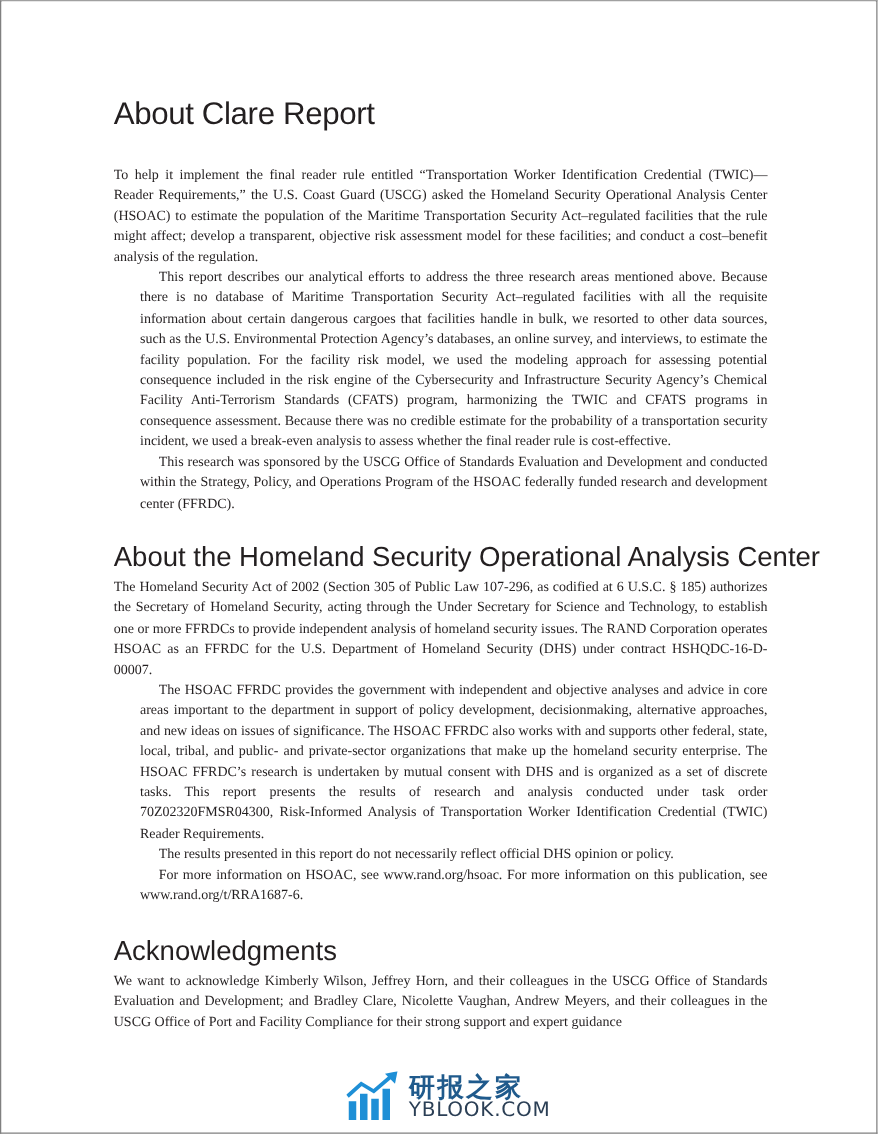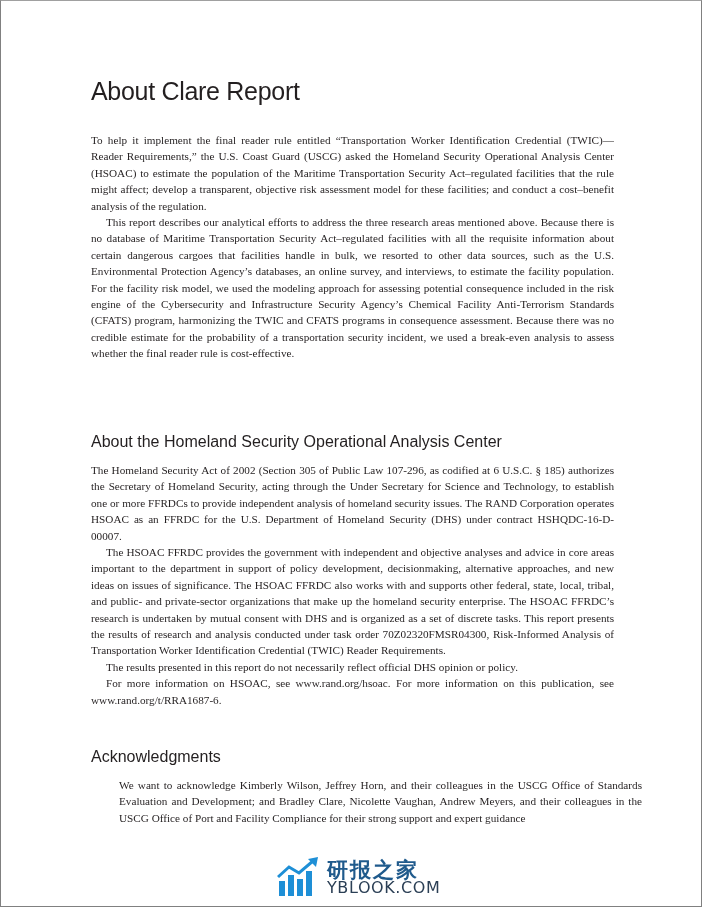--- a/index.html
+++ b/index.html
@@ -22,34 +22,34 @@
       font-weight: normal;
       font-size: 25px;
       letter-spacing: -0.3px;
       color: #231f20;
       white-space: nowrap;
     }
     h2.section {
       position: absolute; left: 0; margin: 0;
       font-family: "Liberation Sans", sans-serif;
       font-weight: normal;
-      font-size: 16px;
+      font-size: 22px;
       color: #231f20;
       white-space: nowrap;
     }
     .block {
       position: absolute; left: 0; width: 523px;
       font-family: "Liberation Serif", serif;
       font-size: 11.2px;
       line-height: 16.4px;
       text-align: justify;
       color: #231f20;
     }
     .block p { margin: 0; text-indent: 0; }
-    .block p.ind { text-indent: 15px; }
+    .block p.ind { text-indent: 15px; margin-left: 21px; }
     .logo {
       position: absolute; left: 276px; top: 856px;
       display: flex; align-items: center;
     }
     .logo svg { display: block; }
     .logo-text { margin-left: 6px; display: flex; flex-direction: column; }
     .logo-cn {
       font-family: "DejaVu Sans", sans-serif;
       font-size: 21px; line-height: 22px; color: #1f5a8c;
       letter-spacing: 2px; font-weight: bold;
@@ -64,34 +64,35 @@
 <body>
 
 <div class="page">
   <div class="content">
 
     <h1 class="title">About Clare Report</h1>
 
     <div class="block" style="top:131px;">
       <p>To help it implement the final reader rule entitled “Transportation Worker Identification Credential (TWIC)—Reader Requirements,” the U.S. Coast Guard (USCG) asked the Homeland Security Operational Analysis Center (HSOAC) to estimate the population of the Maritime Transportation Security Act–regulated facilities that the rule might affect; develop a transparent, objective risk assessment model for these facilities; and conduct a cost–benefit analysis of the regulation.</p>
       <p class="ind">This report describes our analytical efforts to address the three research areas mentioned above. Because there is no database of Maritime Transportation Security Act–regulated facilities with all the requisite information about certain dangerous cargoes that facilities handle in bulk, we resorted to other data sources, such as the U.S. Environmental Protection Agency’s databases, an online survey, and interviews, to estimate the facility population. For the facility risk model, we used the modeling approach for assessing potential consequence included in the risk engine of the Cybersecurity and Infrastructure Security Agency’s Chemical Facility Anti-Terrorism Standards (CFATS) program, harmonizing the TWIC and CFATS programs in consequence assessment. Because there was no credible estimate for the probability of a transportation security incident, we used a break-even analysis to assess whether the final reader rule is cost-effective.</p>
+      <p class="ind">This research was sponsored by the USCG Office of Standards Evaluation and Development and conducted within the Strategy, Policy, and Operations Program of the HSOAC federally funded research and development center (FFRDC).</p>
     </div>
 
     <h2 class="section" style="top:432px;">About the Homeland Security Operational Analysis Center</h2>
 
     <div class="block" style="top:461px;">
       <p>The Homeland Security Act of 2002 (Section 305 of Public Law 107-296, as codified at 6 U.S.C. § 185) authorizes the Secretary of Homeland Security, acting through the Under Secretary for Science and Technology, to establish one or more FFRDCs to provide independent analysis of homeland security issues. The RAND Corporation operates HSOAC as an FFRDC for the U.S. Department of Homeland Security (DHS) under contract HSHQDC-16-D-00007.</p>
       <p class="ind">The HSOAC FFRDC provides the government with independent and objective analyses and advice in core areas important to the department in support of policy development, decisionmaking, alternative approaches, and new ideas on issues of significance. The HSOAC FFRDC also works with and supports other federal, state, local, tribal, and public- and private-sector organizations that make up the homeland security enterprise. The HSOAC FFRDC’s research is undertaken by mutual consent with DHS and is organized as a set of discrete tasks. This report presents the results of research and analysis conducted under task order 70Z02320FMSR04300, Risk-Informed Analysis of Transportation Worker Identification Credential (TWIC) Reader Requirements.</p>
       <p class="ind">The results presented in this report do not necessarily reflect official DHS opinion or policy.</p>
       <p class="ind">For more information on HSOAC, see www.rand.org/hsoac. For more information on this publication, see www.rand.org/t/RRA1687-6.</p>
     </div>
 
     <h2 class="section" style="top:747px;text-align:center;">Acknowledgments</h2>
 
-    <div class="block" style="top:776px;margin-left:28px;">
+    <div class="block" style="top:776px;">
       <p>We want to acknowledge Kimberly Wilson, Jeffrey Horn, and their colleagues in the USCG Office of Standards Evaluation and Development; and Bradley Clare, Nicolette Vaughan, Andrew Meyers, and their colleagues in the USCG Office of Port and Facility Compliance for their strong support and expert guidance</p>
     </div>
   </div>
 
   <div class="logo">
     <svg width="44" height="40" viewBox="0 0 44 40">
       <rect x="2" y="24" width="6" height="15" fill="#1e8fd6"></rect>
       <rect x="11" y="18" width="6" height="21" fill="#1e8fd6"></rect>
       <rect x="20" y="22" width="6" height="17" fill="#1e8fd6"></rect>
       <rect x="29" y="14" width="6" height="25" fill="#1e8fd6"></rect>

